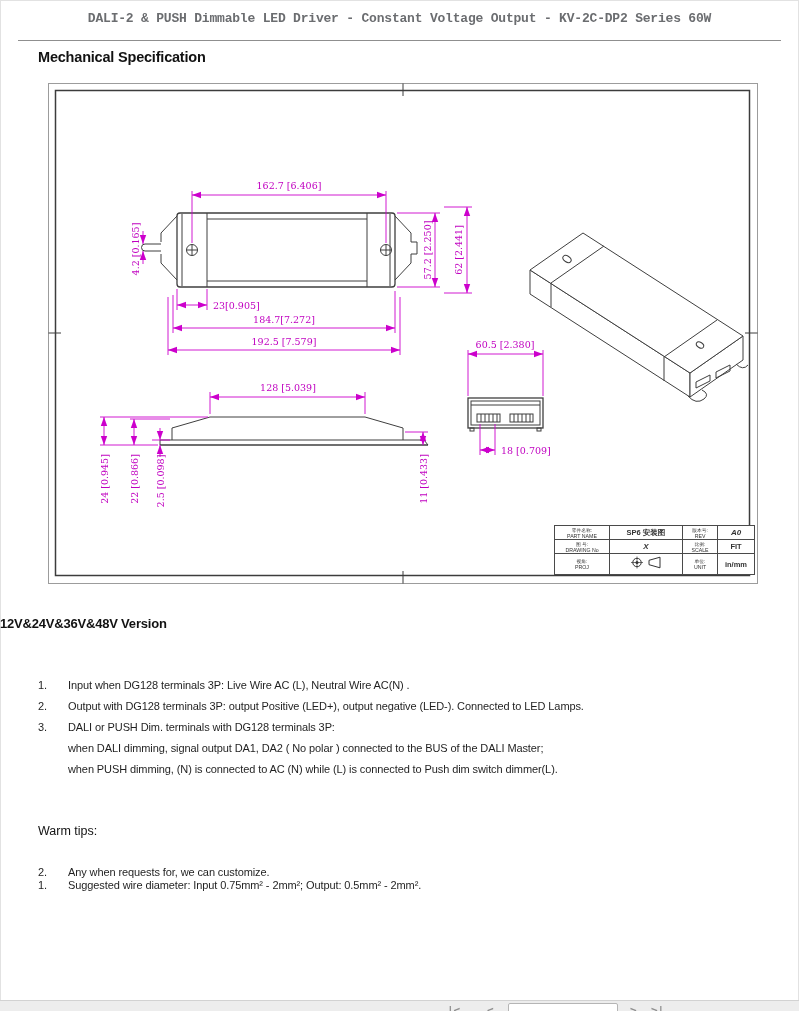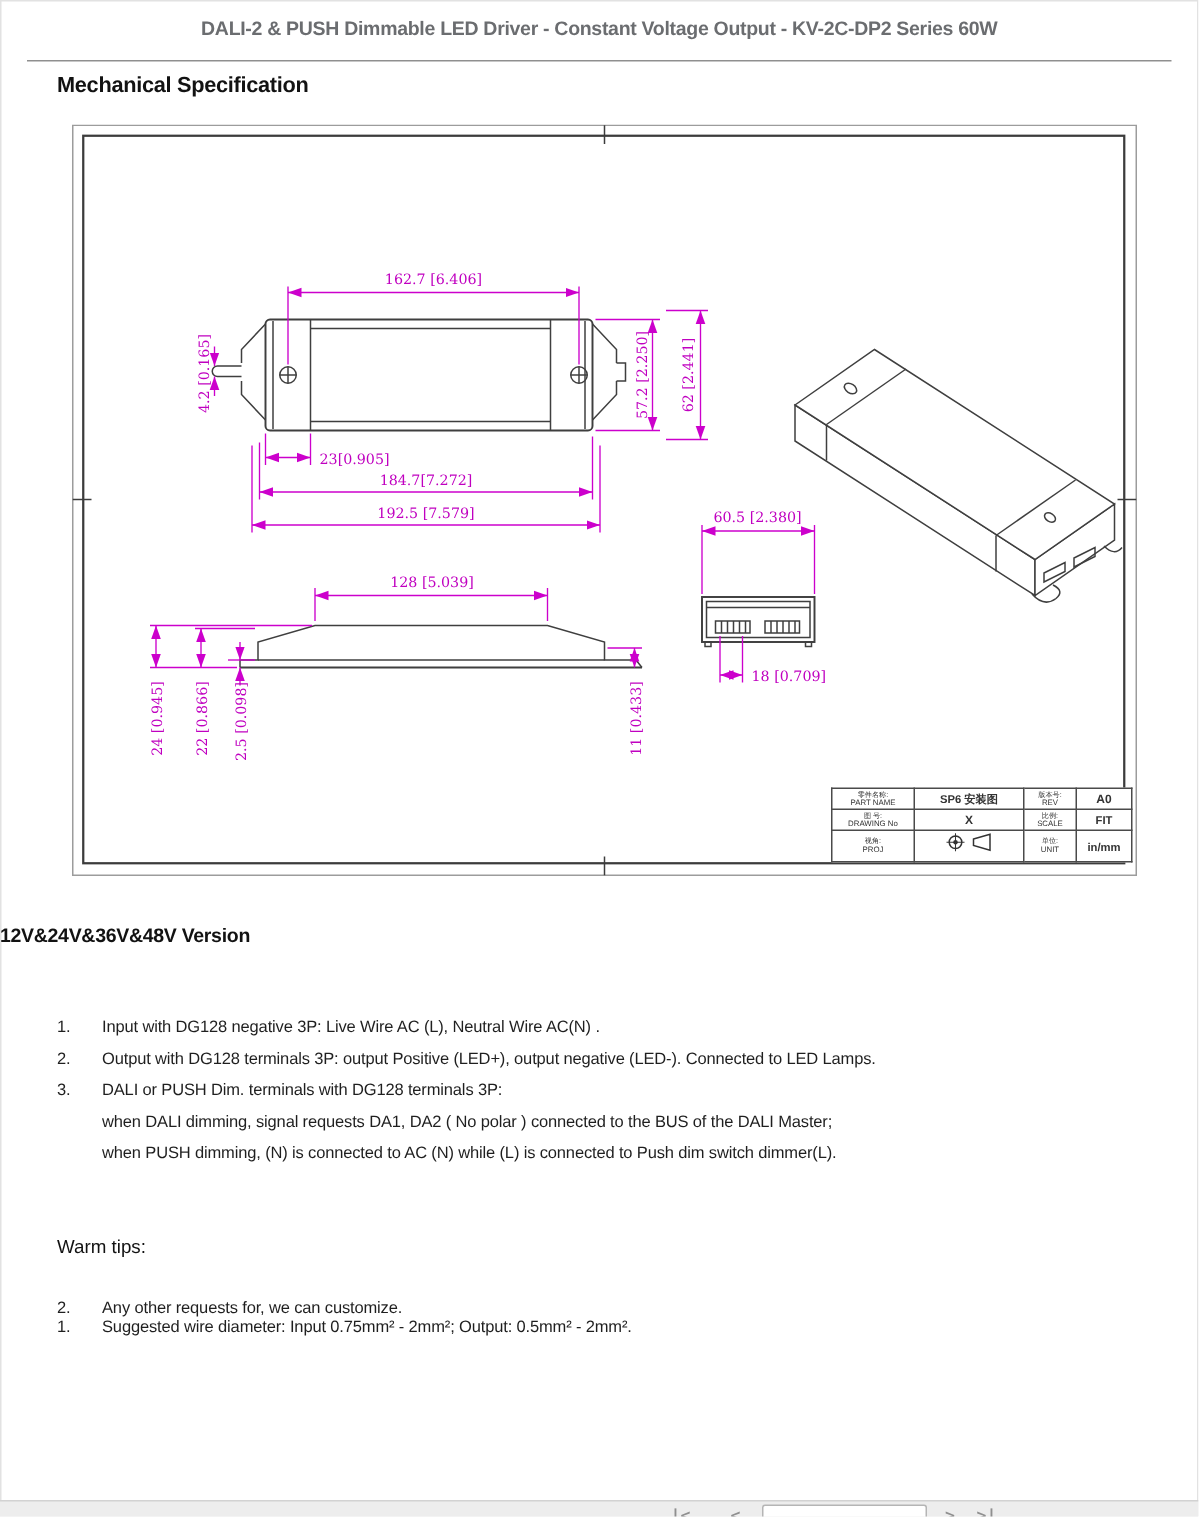--- a/index.html
+++ b/index.html
@@ -3,40 +3,40 @@
 <meta charset="utf-8">
 <style>
   html,body{margin:0;padding:0;}
   body{
     width:799px;height:1011px;position:relative;background:#ffffff;
     font-family:"Liberation Sans", sans-serif;overflow:hidden;
   }
   .page-edge{position:absolute;inset:0;border:1px solid #e2e2e2;pointer-events:none;}
   .hdr-title{
     position:absolute;top:11px;left:0;right:0;text-align:center;
-    font-size:13px;font-weight:bold;color:#6b6d70;letter-spacing:-.2px;
+    font-size:13px;font-weight:bold;color:#6b6d70;letter-spacing:-.2px;font-family:Liberation Mono, monospace;
   }
   .hdr-rule{position:absolute;top:40px;left:18px;right:18px;border-top:1px solid #8f8f8f;height:0;}
   .section-title{position:absolute;top:49px;left:38px;font-size:14.5px;font-weight:bold;color:#121212;letter-spacing:-.2px;}
   svg.drawing{position:absolute;left:48px;top:83px;}
   .ln{stroke:#3f3f3f;stroke-width:1;fill:none;}
   .lnt{stroke:#3f3f3f;stroke-width:1.3;fill:none;}
   .face{stroke:#3f3f3f;stroke-width:1;fill:#ffffff;}
   .dim{stroke:#cc00cc;stroke-width:.9;fill:none;}
   .dimtxt{fill:#c000c0;font-family:"DejaVu Serif", serif;font-size:9.5px;}
   .frame1{stroke:#9c9c9c;stroke-width:1;fill:none;}
   .frame2{stroke:#3c3c3c;stroke-width:1.5;fill:none;}
   .tick{stroke:#3c3c3c;stroke-width:1;}
   
   .tblock{position:absolute;left:554px;top:525px;width:196px;height:50px;border-collapse:collapse;table-layout:fixed;background:#fff;}
   .tblock td{border:1px solid #4a4a4a;padding:0;text-align:center;vertical-align:middle;color:#333;overflow:hidden;}
   .tb-lab{font-size:5px;line-height:6px;transform:scale(.95);}
   .tb-lab .en{font-size:5.5px;}
   .tb-val{font-size:7.5px;font-weight:bold;color:#222;}
-  .tb-val.big{font-size:8px;}
+  .tb-val.big{font-size:8px;font-style:italic;}
   .caption{position:absolute;top:616px;left:0;right:0;text-align:left;font-size:13px;font-weight:bold;color:#121212;letter-spacing:-.2px;}
   .note-row{position:absolute;left:38px;right:30px;font-size:11px;color:#1f1f1f;letter-spacing:-.1px;white-space:nowrap;}
   .note-num{display:inline-block;width:30px;}
   .tips-head{position:absolute;left:38px;top:824px;font-size:12.5px;font-weight:normal;color:#121212;}
   
   .toolbar{position:absolute;left:0;right:0;top:1000px;height:11px;background:#ededed;border-top:1px solid #d2d2d2;}
   .tb-btn{position:absolute;top:3px;color:#8f8f8f;font:bold 11px "DejaVu Sans Mono", monospace;cursor:pointer;}
   .tb-input{position:absolute;left:508px;top:2px;width:104px;height:14px;background:#fff;border:1px solid #b5b5b5;border-radius:2px;font-size:9px;text-align:center;}
 </style>
 </head>
@@ -264,43 +264,43 @@
     </td>
     <td class="tb-val"><span>in/mm</span></td>
   </tr>
 </tbody>
   </table>
 
 <div class="caption">12V&amp;24V&amp;36V&amp;48V Version</div>
 
 <div>
   <div class="note-row" style="top:679px">
-    <span class="note-num">1.</span><span>Input with DG128 negative 3P: Live Wire AC (L), Neutral Wire AC(N) .</span>
+    <span class="note-num">1.</span><span>Input when DG128 terminals 3P: Live Wire AC (L), Neutral Wire AC(N) .</span>
   </div>
   <div class="note-row" style="top:700px">
     <span class="note-num">2.</span><span>Output with DG128 terminals 3P: output Positive (LED+), output negative (LED-). Connected to LED Lamps.</span>
   </div>
   <div class="note-row" style="top:721px">
     <span class="note-num">3.</span><span>DALI or PUSH Dim. terminals with DG128 terminals 3P:</span>
   </div>
   <div class="note-row" style="top:742px">
-    <span class="note-num"></span><span>when DALI dimming, signal requests DA1, DA2 ( No polar ) connected to the BUS of the DALI Master;</span>
+    <span class="note-num"></span><span>when DALI dimming, signal output DA1, DA2 ( No polar ) connected to the BUS of the DALI Master;</span>
   </div>
   <div class="note-row" style="top:763px">
     <span class="note-num"></span><span>when PUSH dimming, (N) is connected to AC (N) while (L) is connected to Push dim switch dimmer(L).</span>
   </div>
 </div>
 
 <div class="tips-head">Warm tips:</div>
 <div>
   <div class="note-row" style="top:879px">
     <span class="note-num">1.</span><span>Suggested wire diameter: Input 0.75mm² - 2mm²; Output: 0.5mm² - 2mm².</span>
   </div>
   <div class="note-row" style="top:866px">
-    <span class="note-num">2.</span><span>Any other requests for, we can customize.</span>
+    <span class="note-num">2.</span><span>Any when requests for, we can customize.</span>
   </div>
 </div>
 
 <div class="toolbar">
   <span class="tb-btn" style="left:447px">|&lt;</span>
   <span class="tb-btn" style="left:487px">&lt;</span>
   <input class="tb-input" value="" style="">
   <span class="tb-btn" style="left:630px">&gt;</span>
   <span class="tb-btn" style="left:651px">&gt;|</span>
 </div>

